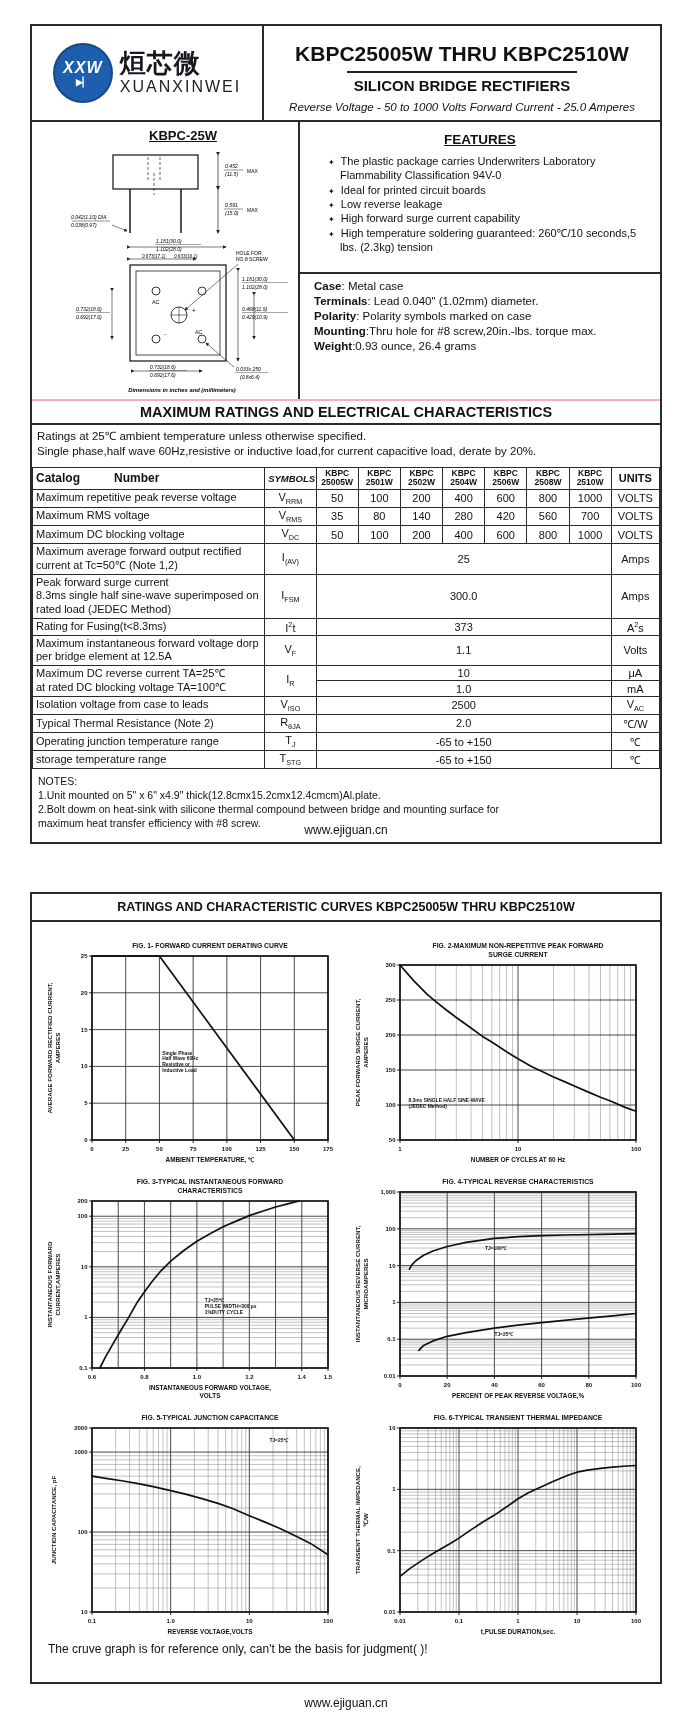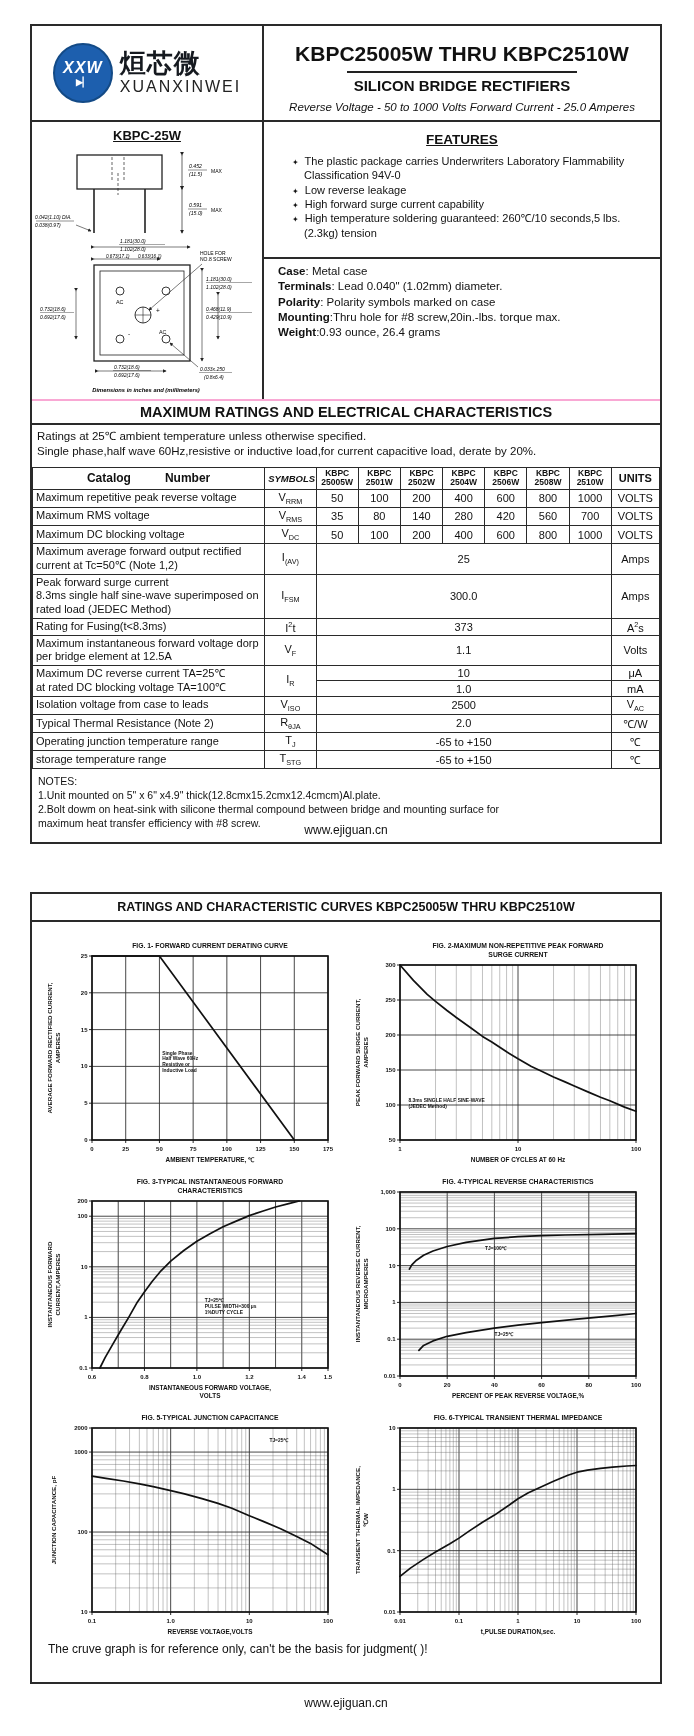--- a/index.html
+++ b/index.html
@@ -14,38 +14,38 @@
   .logo-xxw{font-size:16px;letter-spacing:1px;line-height:1;}
   .logo-diode{font-size:9px;font-style:normal;line-height:1;margin-top:2px;}
   .brand-cn{font-size:26px;font-weight:bold;color:#15191f;line-height:1.05;letter-spacing:1px;}
   .brand-en{font-size:16px;letter-spacing:2px;color:#222;}
   .hdr-right{flex:1;text-align:center;padding-top:16px;}
   .doc-title{font-size:21px;font-weight:bold;}
   .title-rule{width:230px;height:2px;background:#222;margin:5px auto 4px;}
   .doc-sub{font-size:15px;font-weight:bold;}
   .doc-ratings{font-style:italic;font-size:11.5px;margin-top:7px;}
   
-  .cols{display:flex;}
+  .cols{display:flex;padding-left:36px;}
   .col-left{width:232px;border-right:2px solid #2a2a2a;box-sizing:border-box;padding-top:4px;}
   .pkg-title{text-align:center;font-weight:bold;font-size:13px;text-decoration:underline;margin:2px 0 0;}
   .col-right{flex:1;}
   .sec{padding:5px 12px 7px;}
   .sec-h{text-align:center;font-weight:bold;font-size:13.5px;text-decoration:underline;margin:5px 0 7px;}
   ul.feat{margin:0;padding:0 0 0 16px;list-style:none;font-size:11px;line-height:1.3;}
   ul.feat li{padding-left:12px;text-indent:-12px;}
   ul.feat .blt{font-size:8px;margin-right:3px;}
   .mech{border-top:2px solid #2a2a2a;margin-top:10px;}
   .mech-items{font-size:11.5px;line-height:1.32;padding:0 2px;}
   
   .banner{border-top:2px solid #f9a8d4;border-bottom:2px solid #2a2a2a;text-align:center;font-weight:bold;font-size:14.5px;padding:3px 0;}
   .conds{font-size:11.5px;line-height:1.3;padding:4px 5px 8px;}
   table.ratings{width:100%;border-collapse:collapse;table-layout:fixed;font-size:11px;}
   table.ratings td,table.ratings th{border:1px solid #2a2a2a;padding:1px 3px;vertical-align:middle;}
   table.ratings th{font-weight:bold;}
-  .cat-h{text-align:center;font-size:12px;}
+  .cat-h{text-align:left;font-size:12px;}
   .cat-h .num{margin-left:34px;}
   .sym-h{font-style:italic;font-size:9.5px;text-align:center;font-weight:normal;}
   .part-h{font-size:8.5px;text-align:center;line-height:1.1;padding:1px 0;}
   .units-h{font-size:11px;text-align:center;}
   td.lbl{text-align:left;line-height:1.25;}
   td.sym,td.val,td.unit{text-align:center;}
   sub,sup{font-size:66%;}
   .notes{font-size:10.5px;line-height:1.32;padding:6px 6px 0;}
   .pg-footer{position:absolute;bottom:5px;left:0;width:100%;text-align:center;font-size:12px;}
   
@@ -161,20 +161,21 @@
         <line x1="166" y1="224" x2="138" y2="200" stroke="#222" stroke-width="0.6" marker-end="url(#ah)"></line>
 
         <text x="114" y="249" font-size="5.8" font-style="italic" font-weight="bold" text-anchor="middle">Dimensions in inches and (millimeters)</text>
       </svg>
     </div>
     <div class="col-right">
       <div class="sec">
         <div class="sec-h">FEATURES</div>
         <ul class="feat" id="features-list">
             <li><span class="blt">✦</span><span> The plastic package carries Underwriters Laboratory Flammability Classification 94V-0</span></li>
+            <li><span class="blt">✦</span><span> Ideal for printed circuit boards</span></li>
             <li><span class="blt">✦</span><span> Low reverse leakage</span></li>
             <li><span class="blt">✦</span><span> High forward surge current capability</span></li>
             <li><span class="blt">✦</span><span> High temperature soldering guaranteed: 260℃/10 seconds,5 lbs. (2.3kg) tension</span></li>
           </ul>
       </div>
       <div class="sec mech">
         <div class="mech-items" id="mech-list">
             <div><b>Case</b><span>: Metal case</span></div>
             <div><b>Terminals</b><span>: Lead 0.040"  (1.02mm) diameter.</span></div>
             <div><b>Polarity</b><span>: Polarity symbols marked on case</span></div>

